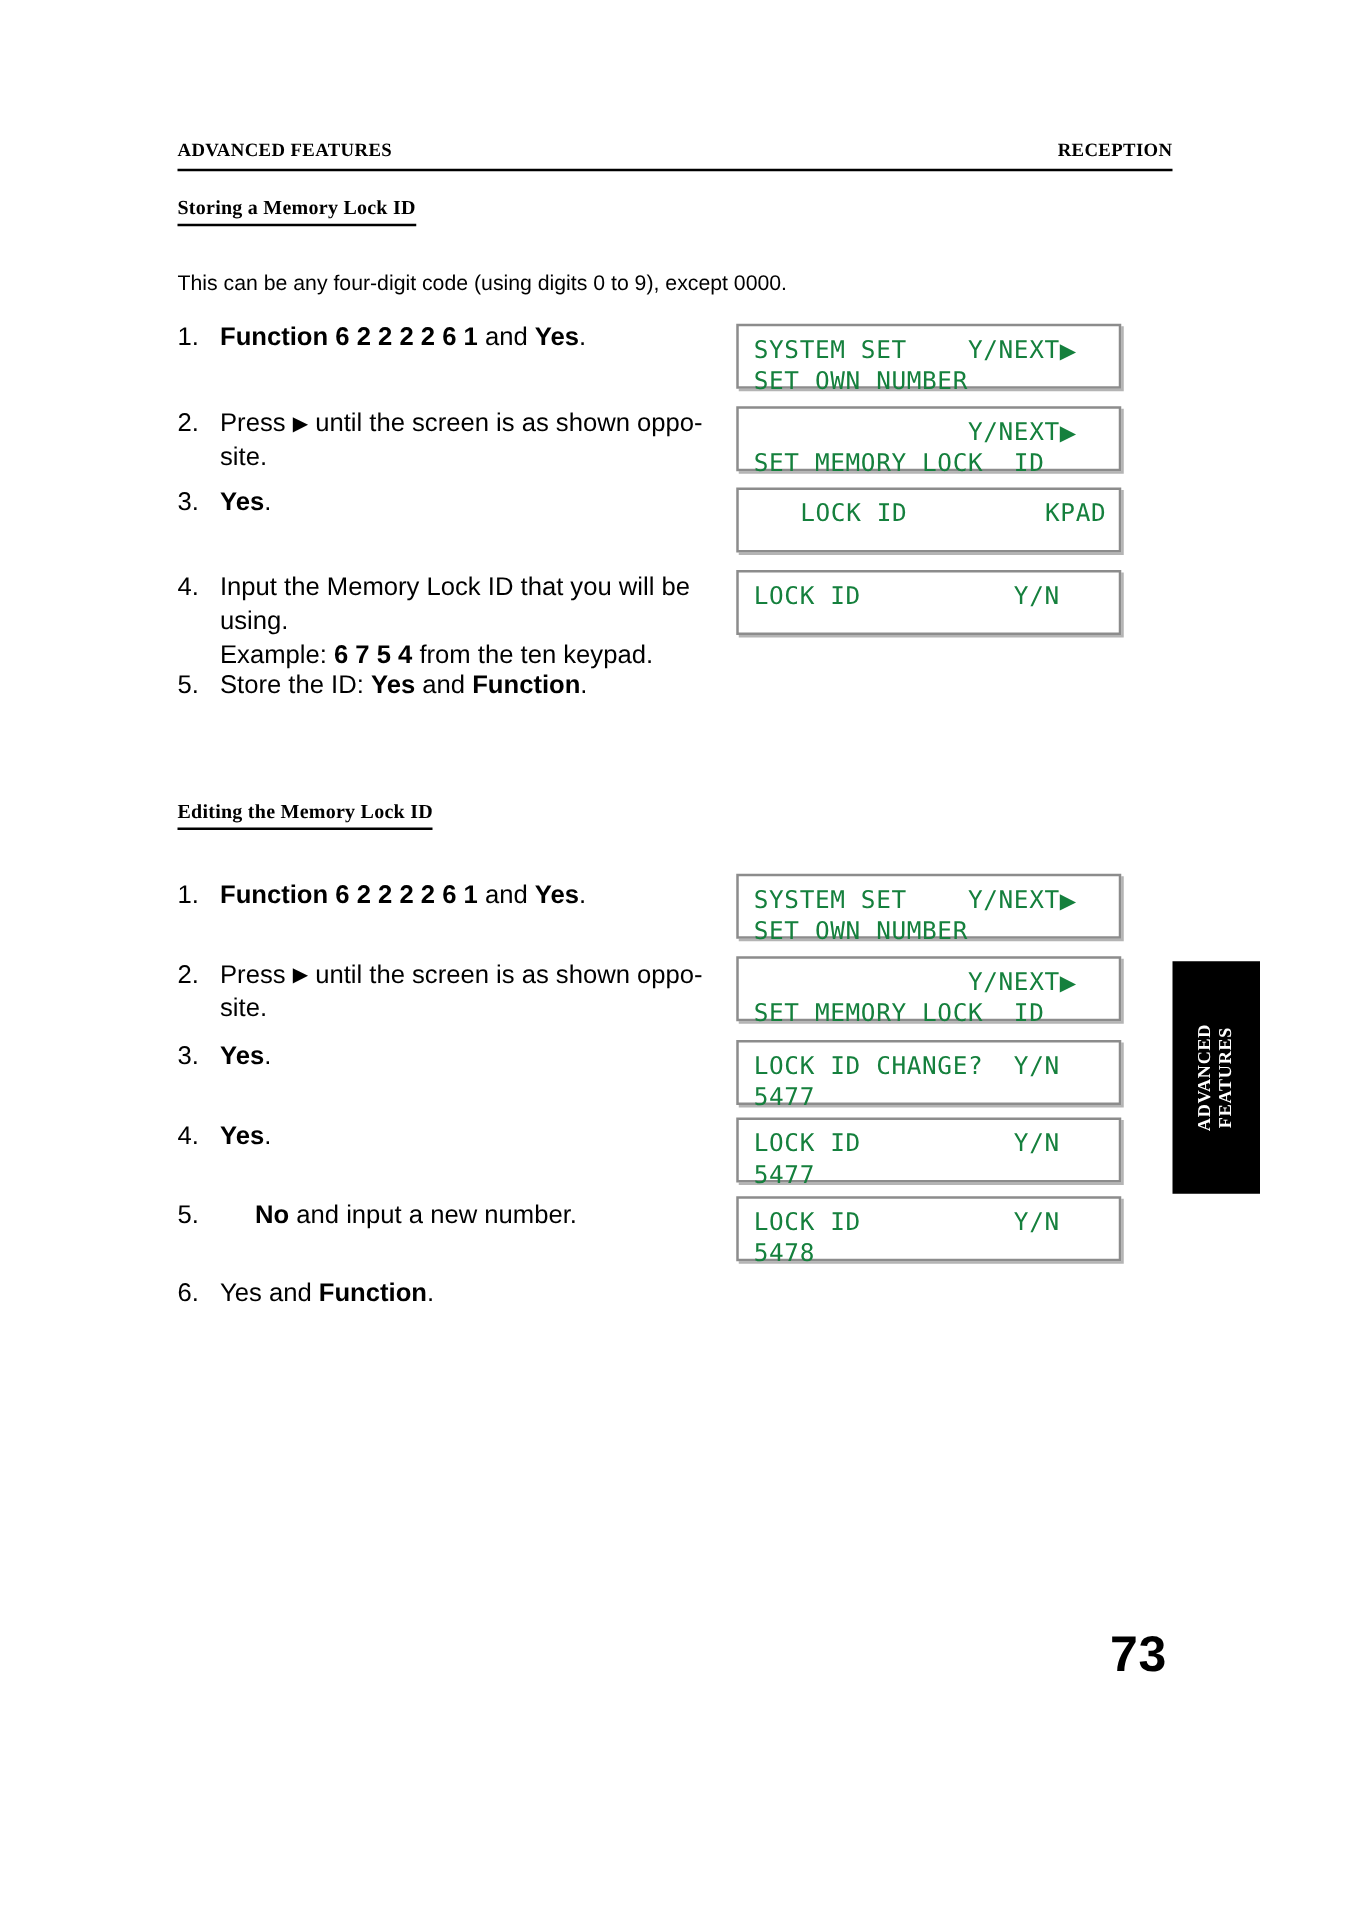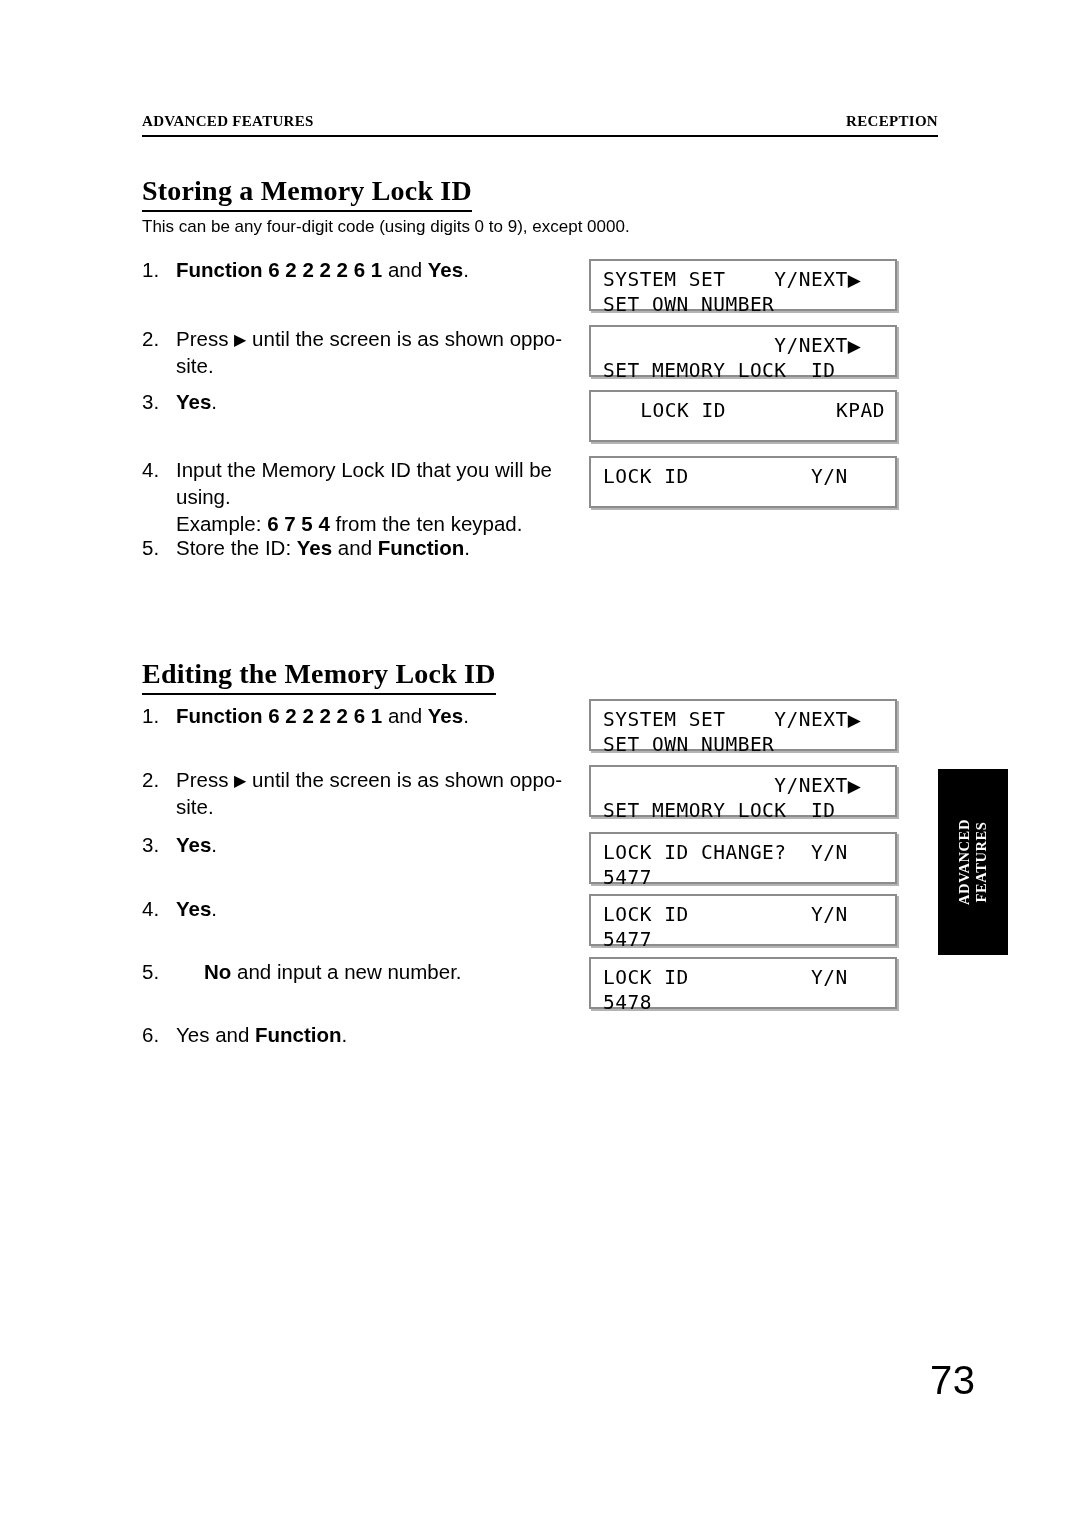--- a/index.html
+++ b/index.html
@@ -30,26 +30,25 @@
     letter-spacing: 0.3px;
   }
   .page-header .hdr-left  { position: absolute; left: 0;  top: 0; }
   .page-header .hdr-right { position: absolute; right: 0; top: 0; }
 
   
   .section-heading {
     position: absolute;
     font-family: "Liberation Serif", serif;
     font-weight: bold;
-    font-size: 28px;
+    font-size: 16px;
     letter-spacing: 0.2px;
     border-bottom: 2px solid #000;
     padding-bottom: 3px;
     white-space: nowrap;
-    margin-top: 17px;
   }
   #heading-storing { left: 142px; top: 158px; }
   #heading-editing { left: 142px; top: 641px; }
 
   
   .intro-text {
     position: absolute;
     left: 142px;
     top: 217px;
     font-size: 17px;
@@ -102,21 +101,21 @@
     background: #ffffff;
     border: 2px solid #8c8c8c;
     box-shadow: 2px 2px 0 0 #b4b4b4;
     box-sizing: border-box;
     font-family: "DejaVu Sans Mono", monospace;
     font-size: 19.5px;
     line-height: 25px;
     letter-spacing: 0.5px;
     padding: 6px 10px 6px 12px;
     white-space: pre;
-    color: #000000;
+    color: #15803d;
   }
   .lcd .lcd-line { display: block; height: 25px; }
   .lcd-arrow {
     font-family: "DejaVu Sans", sans-serif;
     font-size: 17px;
     letter-spacing: 0;
   }
 
   
   #lcd-1 { top: 259px; height: 52px; }
@@ -152,25 +151,24 @@
     font-size: 14.5px;
     line-height: 17px;
     letter-spacing: 0.6px;
     text-align: center;
   }
 
   
   .page-number {
     position: absolute;
     left: 888px;
-    top: 1358px;
+    top: 1302px;
     font-size: 40px;
-    font-weight: normal;
+    font-weight: bold;
     letter-spacing: 0.5px;
-    margin-left: 42px;
   }
 </style>
 </head>
 <body>
 
 <div class="page-header">
   <span class="hdr-left">ADVANCED FEATURES</span>
   <span class="hdr-right">RECEPTION</span>
 </div>
 

